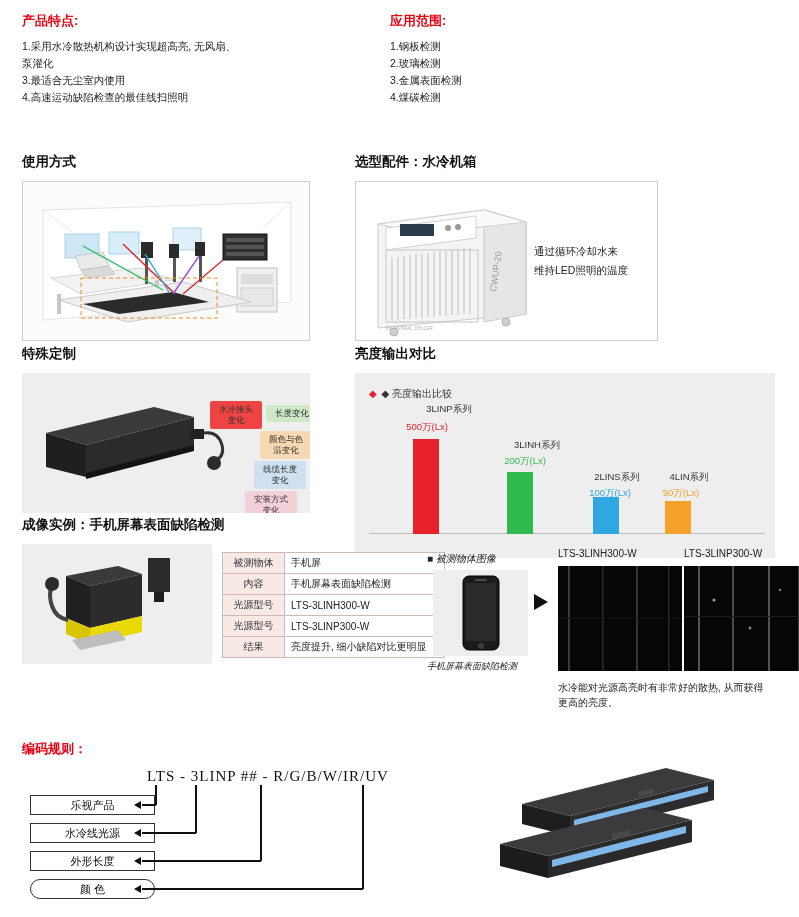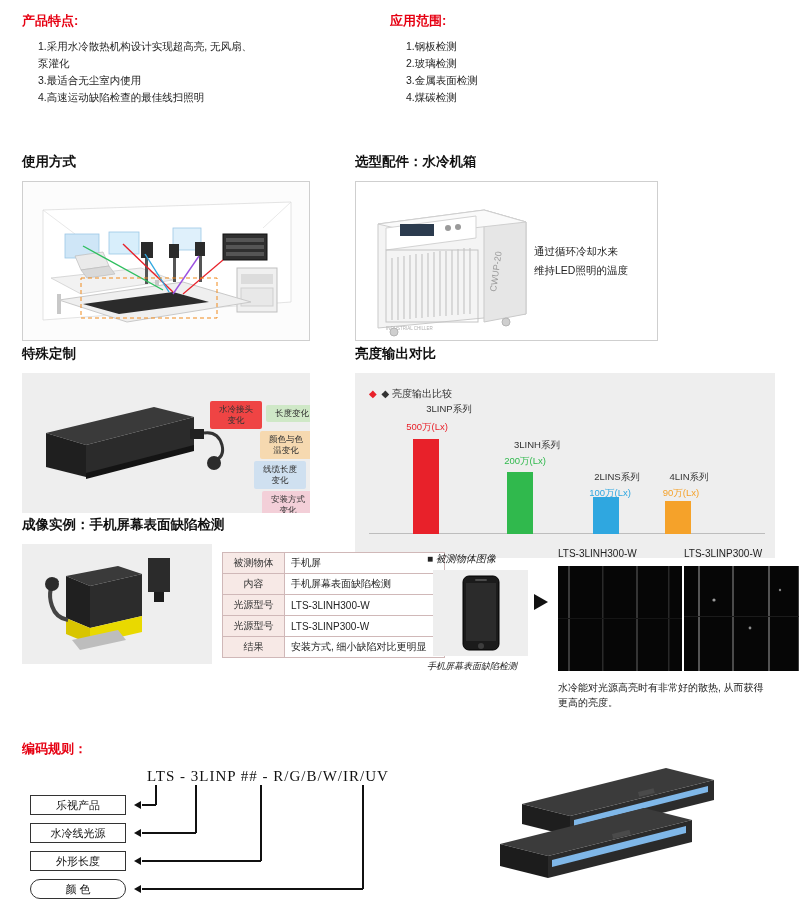--- a/index.html
+++ b/index.html
@@ -22,21 +22,20 @@
   }
   .blk-title {
     color: #111;
     font-weight: bold;
     font-size: 13.5px;
   }
   .li {
     font-size: 10.5px;
     color: #222;
     line-height: 17px;
-    margin-left: 16px;
   }
 
   
   #features { position: absolute; left: 22px; top: 12px; width: 250px; }
   #features .sec-title { margin-bottom: 8px; display: block; }
   #apps { position: absolute; left: 390px; top: 12px; width: 250px; }
   #apps .sec-title { margin-bottom: 8px; display: block; }
 
   
   #usage { position: absolute; left: 22px; top: 153px; width: 300px; }
@@ -178,21 +177,21 @@
   
   #coding { position: absolute; left: 22px; top: 740px; width: 760px; }
   #coding .sec-title { display: block; margin-bottom: 16px; }
   #coding .code {
     position: absolute; left: 125px; top: 28px;
     font-size: 15px; letter-spacing: 1px; color: #111;
     font-family: "Liberation Serif", serif;
   }
   .codebox {
     position: absolute;
-    width: 96px; height: 20px;
+    width: 125px; height: 20px;
     border: 1px solid #333;
     font-size: 11px;
     text-align: center;
     line-height: 19px;
     color: #111;
     background: #fff;
   }
   .lead { position: absolute; background: #111; }
   .leadarrow {
     position: absolute;
@@ -340,21 +339,21 @@
         <path d="M182 60 q14 -2 18 12 q3 12 -8 16" stroke="#333" stroke-width="3" fill="none"></path>
         <circle cx="192" cy="90" r="7" fill="#2b2b2b"></circle>
       </svg>
       <div class="tagbox" style="left:188px; top:28px; background:#ef4444; white-space:pre-line;">水冷接头
 变化</div>
       <div class="tagbox" style="left:244px; top:32px; background:#cfe8c7;">长度变化</div>
       <div class="tagbox" style="left:238px; top:58px; background:#f6d9b0; white-space:pre-line;">颜色与色
 温变化</div>
       <div class="tagbox" style="left:232px; top:88px; background:#cfe0f0; white-space:pre-line;">线缆长度
 变化</div>
-      <div class="tagbox" style="left:240px; top:118px; background:#f3cfd8; white-space:pre-line;">安装方式
+      <div class="tagbox" style="left:223px; top:118px; background:#f3cfd8; white-space:pre-line;">安装方式
 变化</div>
     </div>
   </div>
 
   <div id="bright">
     <span class="blk-title">亮度输出对比</span>
     <div class="panel">
       <div class="legend">
         <span style="color:#e8212a;">◆</span>
         <span style="margin-left:2px;">◆ 亮度输出比较</span>
@@ -417,21 +416,21 @@
         <tr>
           <td class="k">光源型号</td>
           <td class="v">LTS-3LINH300-W</td>
         </tr>
         <tr>
           <td class="k">光源型号</td>
           <td class="v">LTS-3LINP300-W</td>
         </tr>
         <tr>
           <td class="k">结果</td>
-          <td class="v">安装方式, 细小缺陷对比更明显</td>
+          <td class="v">亮度提升, 细小缺陷对比更明显</td>
         </tr>
       </tbody>
         </table>
 
       <div id="objblk">
         <div class="cap">■ 被测物体图像</div>
         <div class="phonebox">
           <svg width="95" height="86" viewBox="0 0 95 86">
             <rect x="0" y="0" width="95" height="86" fill="#eeeeee"></rect>
             <rect x="30" y="6" width="36" height="74" rx="6" fill="#1b1b1b" stroke="#000"></rect>

